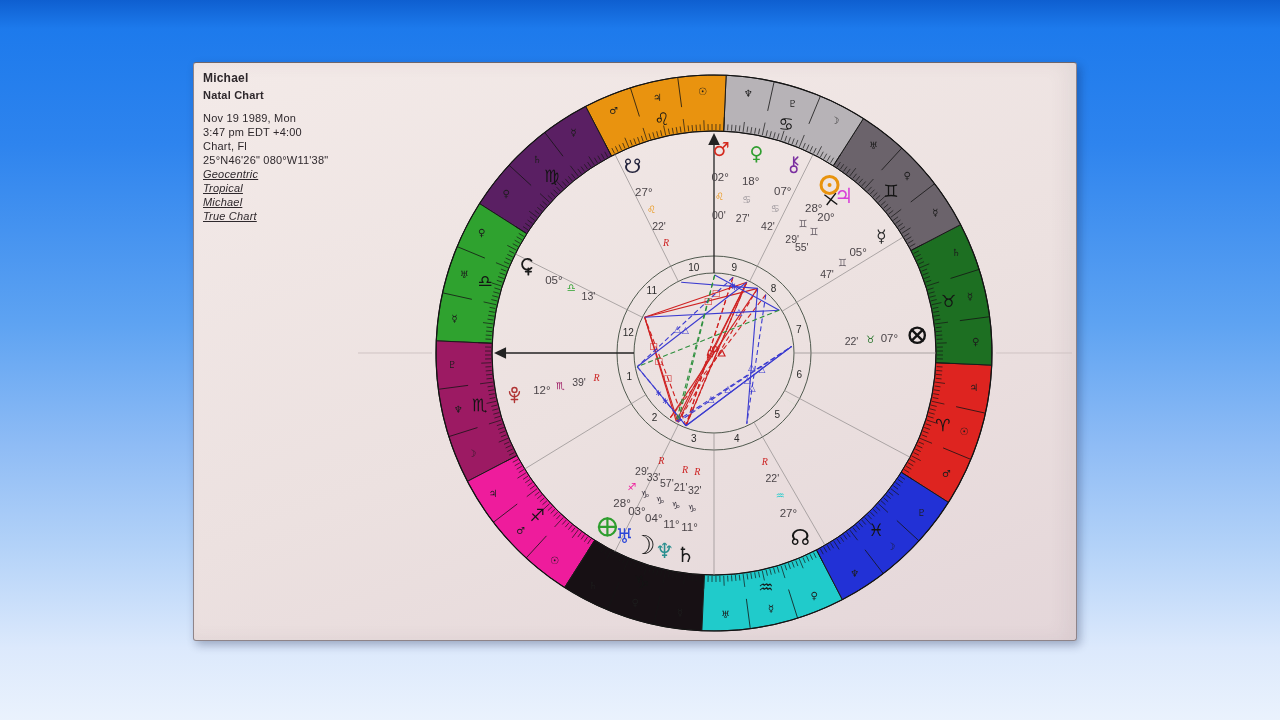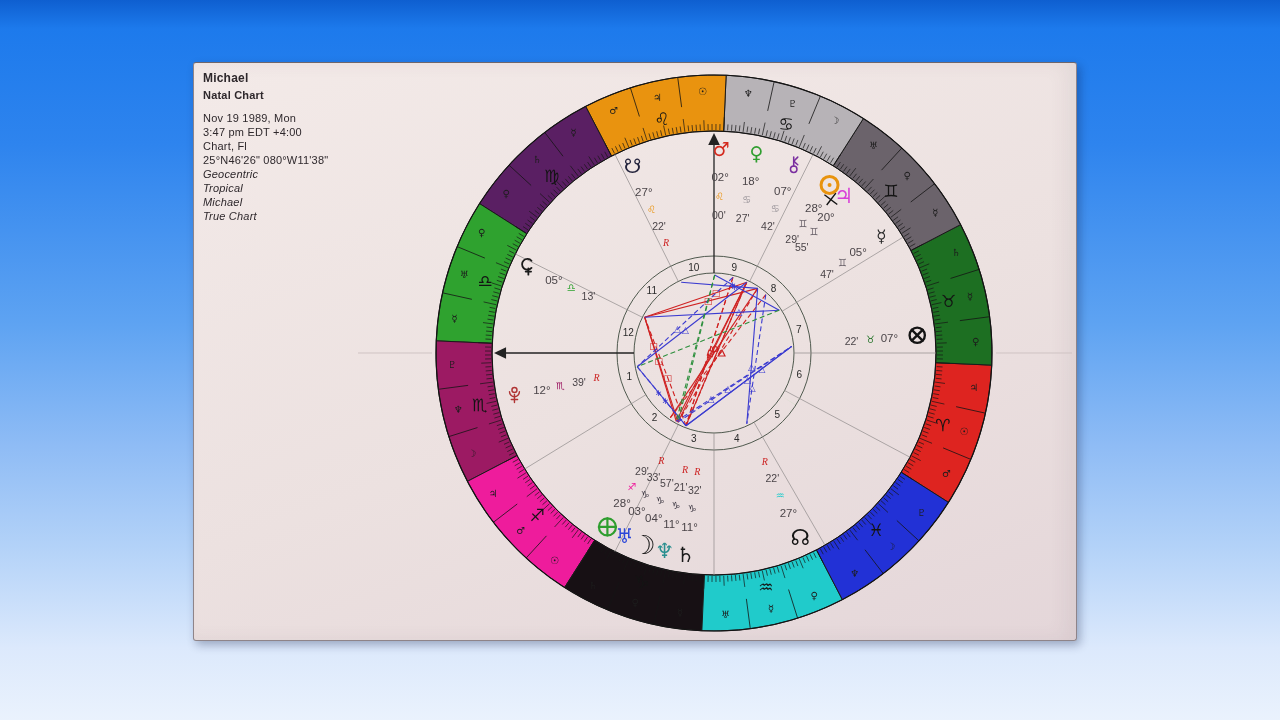--- a/index.html
+++ b/index.html
@@ -14,21 +14,21 @@
     border:1px solid #8e8489;border-top-color:#6f666b;
     border-radius:3px;
     box-shadow:3px 4px 10px rgba(10,20,60,.30), inset -10px 0 18px rgba(90,70,80,.07);
     filter:blur(.35px);
   }
   .chart-info{
     position:absolute;left:9px;top:8px;color:#2e282c;font-size:11px;line-height:14px;letter-spacing:.2px;
   }
   .chart-info .nm{font-weight:bold;font-size:12px;margin-bottom:3px;}
   .chart-info .tp{font-weight:bold;margin-bottom:9px;}
-  .chart-info .it{font-style:italic;}
+  .chart-info .it{font-style:italic;text-decoration:underline;}
   svg text{user-select:none;}
 </style>
 </head>
 <body>
 
 <div class="app-window">
   <div class="chart-info">
     <div class="nm">Michael</div>
     <div class="tp">Natal Chart</div>
     <div>Nov 19 1989, Mon</div>

